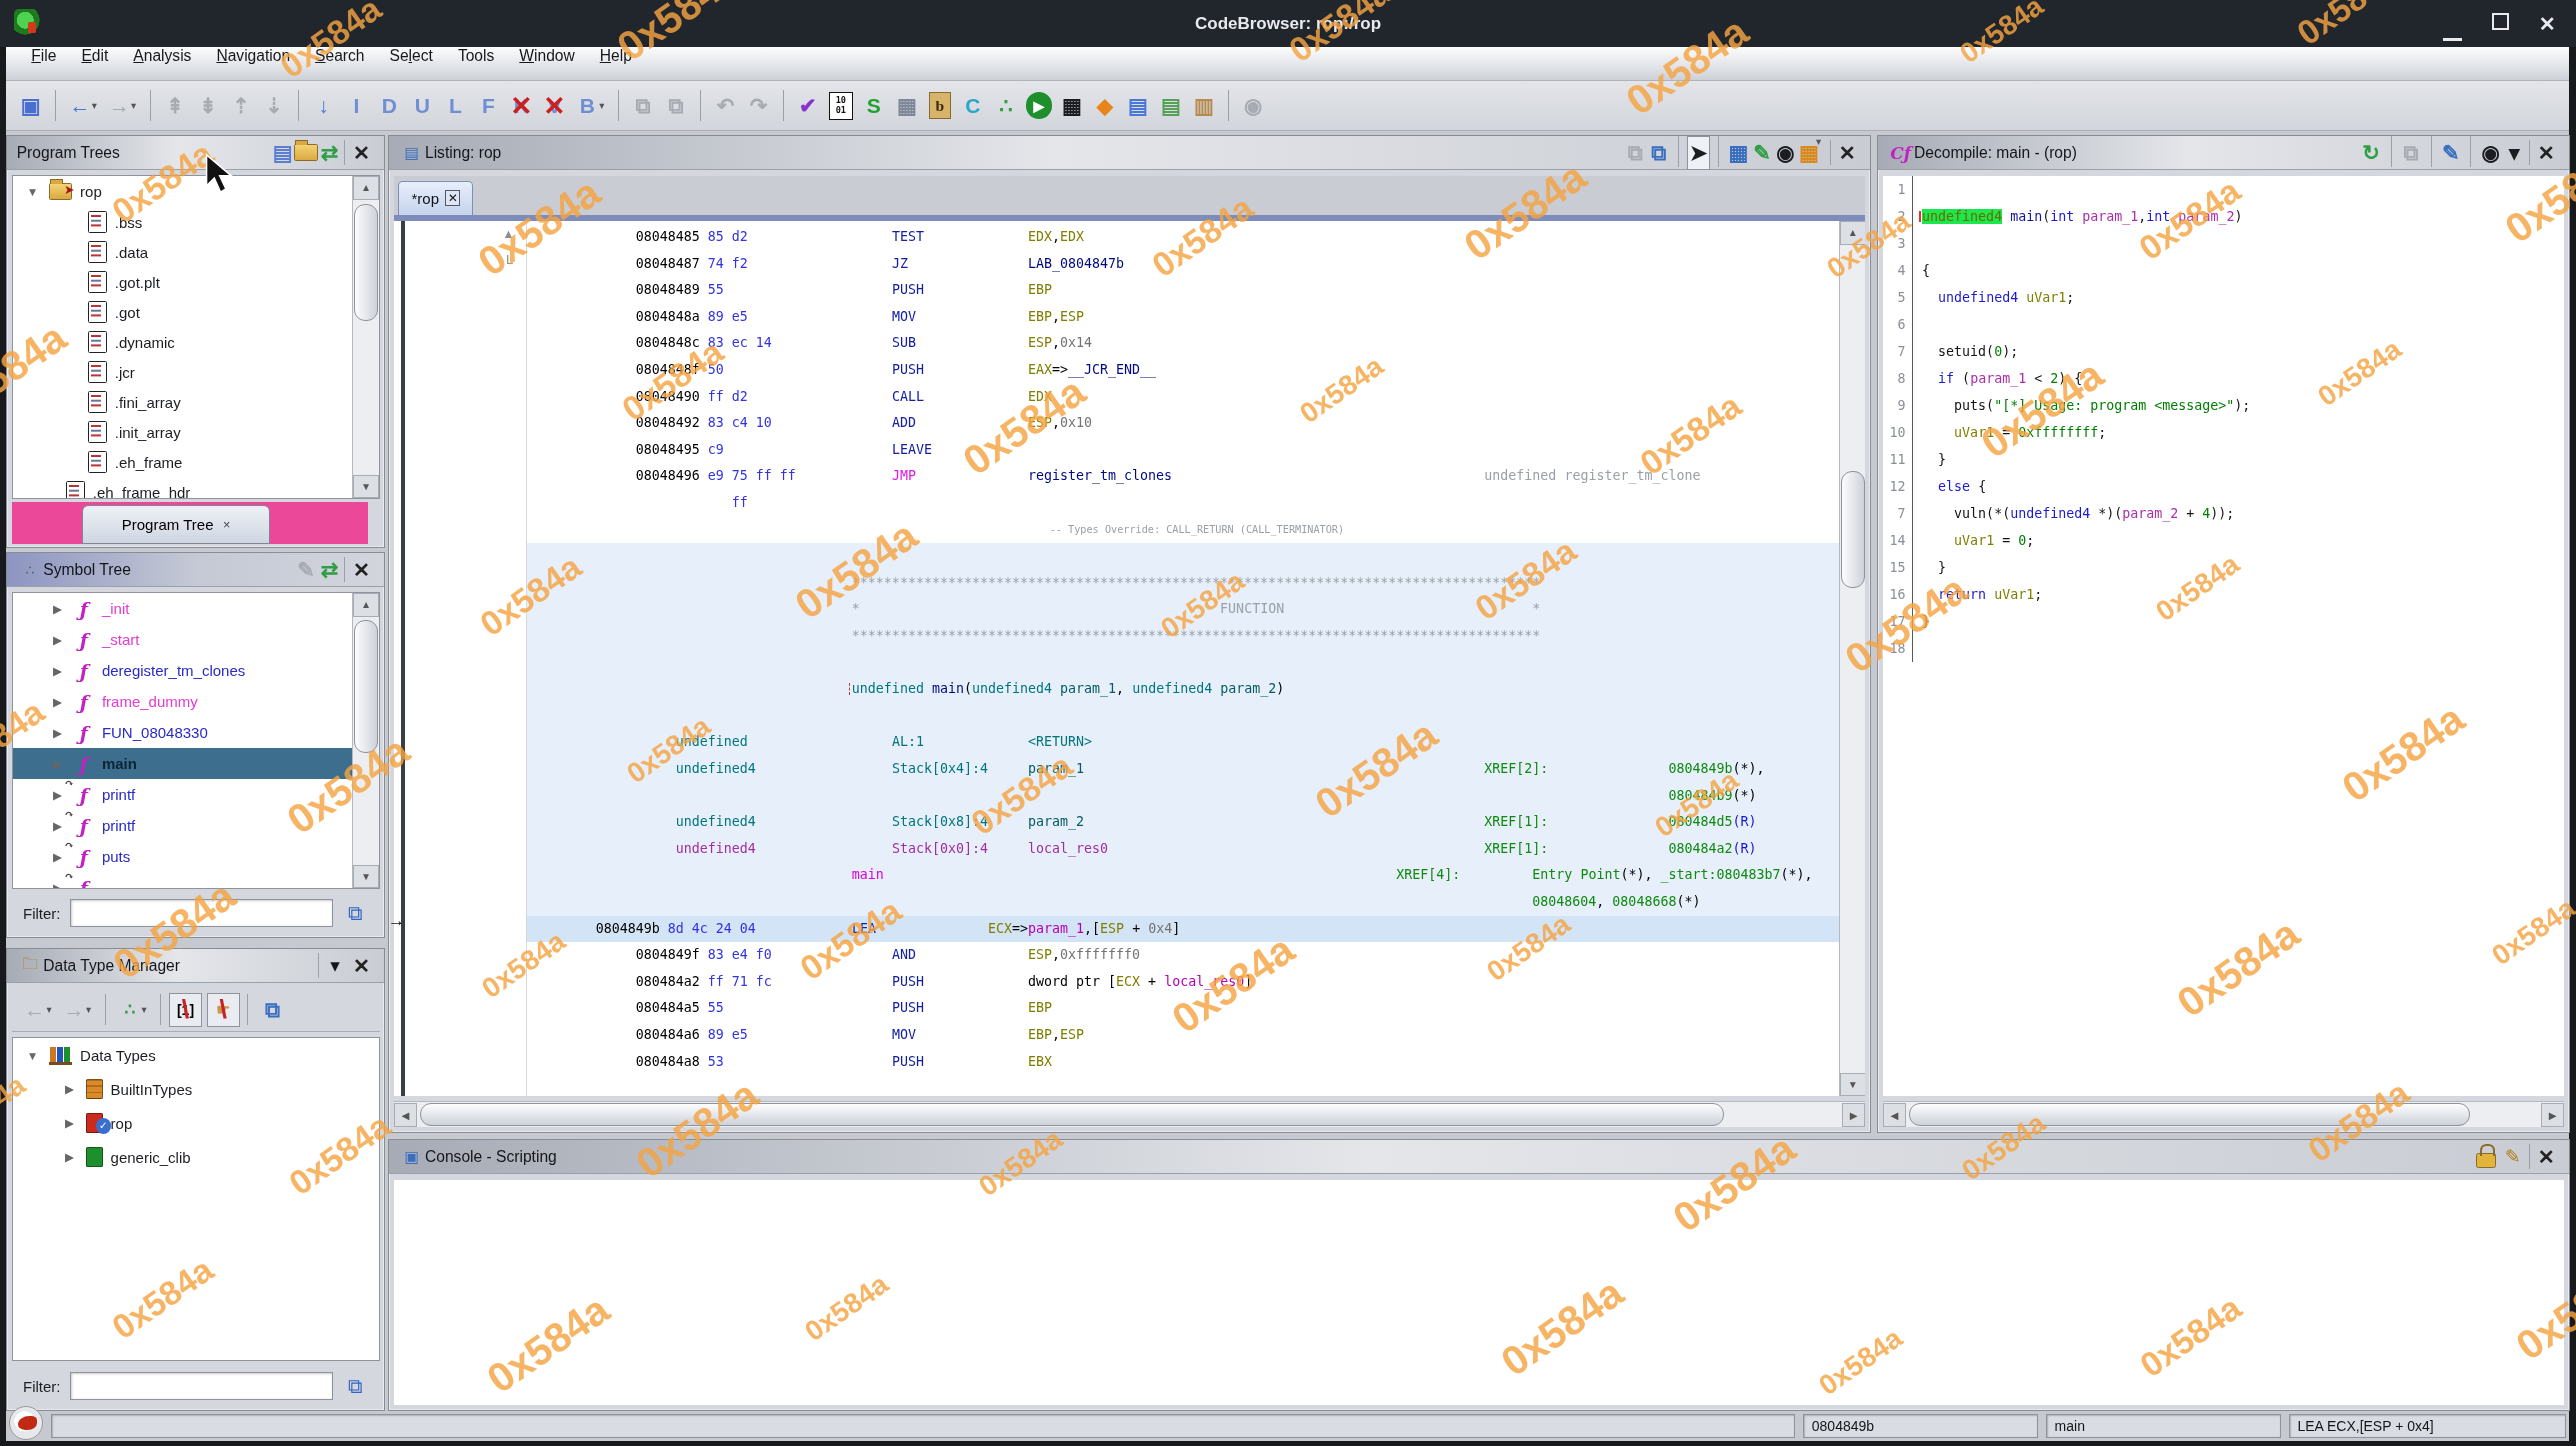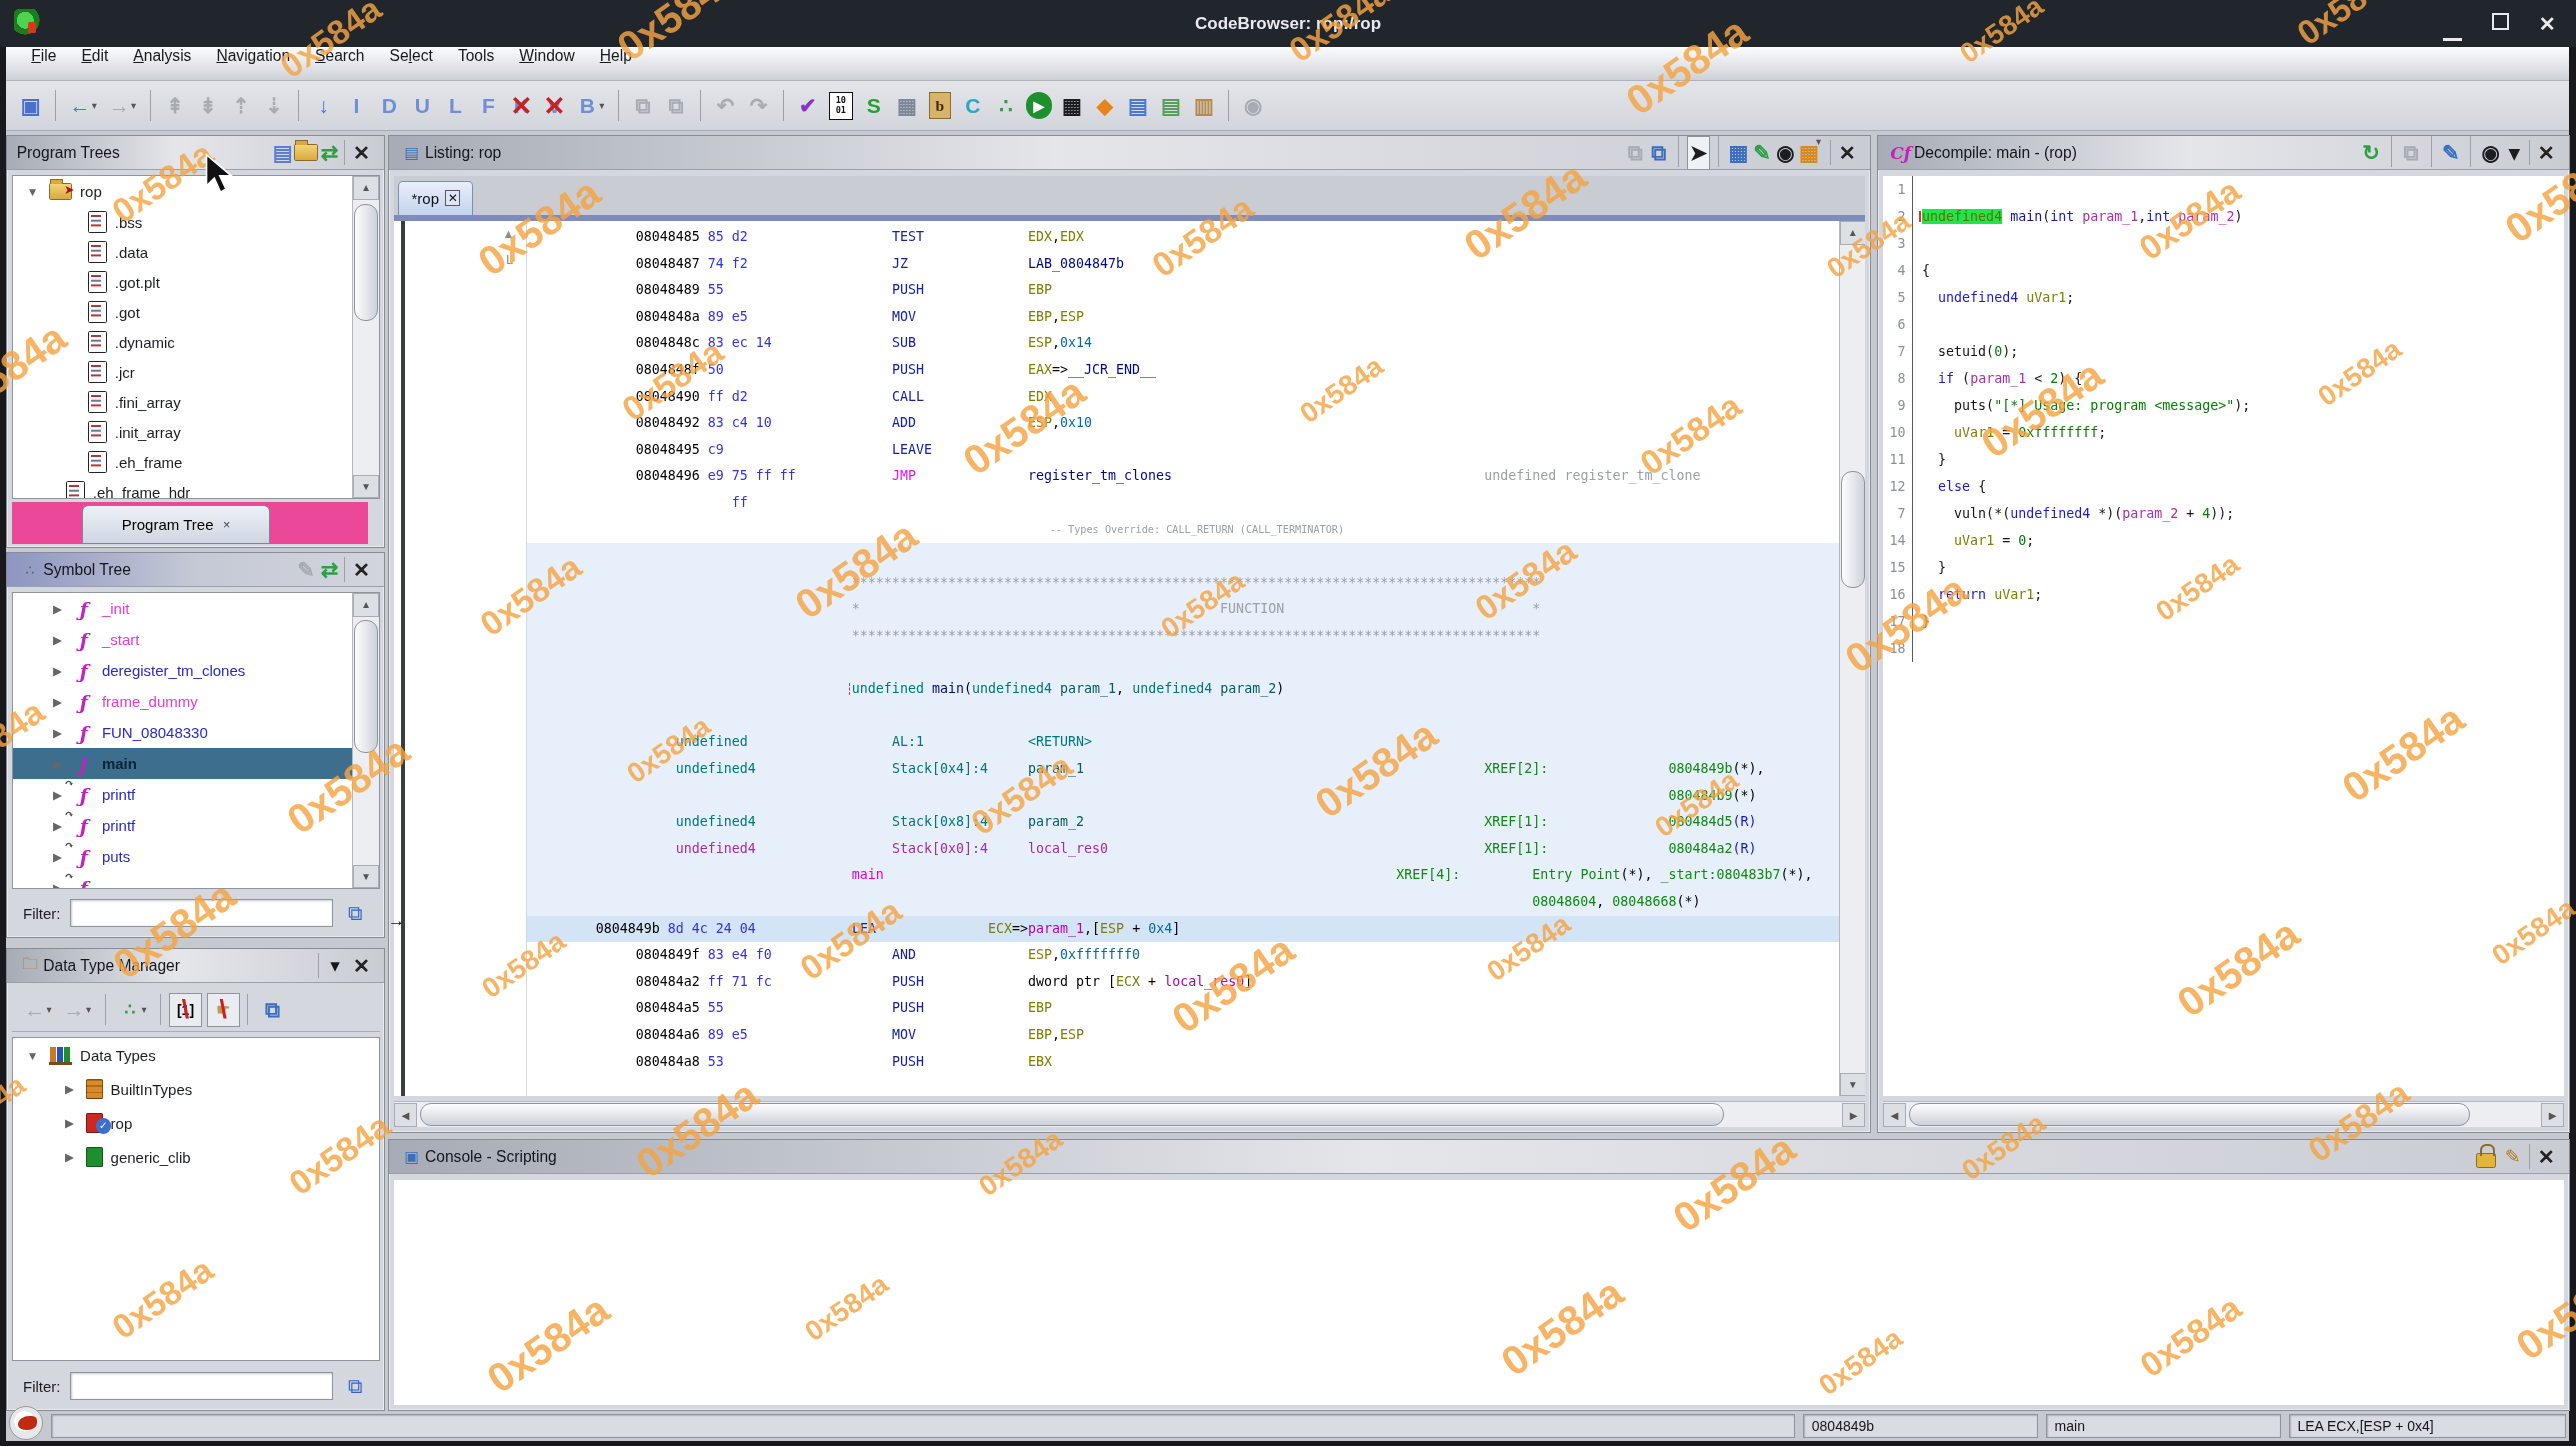--- a/index.html
+++ b/index.html
@@ -92,21 +92,21 @@
   .lst-gutter .mark1{ position:absolute; right:11px; top:6.3px; color:#8a8f96; font-size:12.5px;}
   .lst-gutter .mark2{ position:absolute; right:12.5px; top:31px; color:#8a8f96; font-size:12.5px; font-family:"DejaVu Sans Mono",monospace;}
   .lst-code { position:absolute; left:133px; right:26.6px; top:0; bottom:0; padding:3.1px 0 0 109px; font:13.3px/26.6px "DejaVu Sans Mono",monospace; }
   .lrow { height:26.6px; white-space:pre; }
   .lrow pre { font:inherit; }
   .lrow.blk { background:#e7effb; margin-left:-109px; padding-left:109px; margin-right:-26.6px;}
   .lrow.cur { background:#d4e4f7; margin-left:-109px; padding-left:69px; margin-right:-26.6px;}
   .lrow.sm { font-size:10.2px; }
   .c-a{color:#000;} .c-k{color:#000;}
   .c-b{color:#3232e0;} .c-m{color:#1420a0; } .c-mj{color:#e019e0;}
-  .c-r{color:#7e7e00;} .c-n{color:#0369a1;} .c-l{color:#000a80;}
+  .c-r{color:#7e7e00;} .c-n{color:#737373;} .c-l{color:#000a80;}
   .c-t{color:#00767b;} .c-t2{color:#045c62;} .c-p{color:#a12ea1;} .c-p2{color:#a12ea1;}
   .c-v{color:#b400b4;} .c-g{color:#9aa0a6;} .c-x{color:#0e8a0e;} .c-xb{color:#1616d6;} .c-ml{color:#de00de;}
   .caret{ position:relative; }
   .caret:before{ content:""; position:absolute; left:-3.1px; top:1.6px; bottom:1.6px; border-left:1.6px dashed #e03030;}
 
   
   .dec-view { position:absolute; left:4.7px; right:4.7px; top:40px; bottom:36px; background:#fff; overflow:hidden;}
   .dec-line { display:flex; height:27px; font:13.3px/27px "DejaVu Sans Mono",monospace; white-space:pre;}
   .dec-num { width:30px; text-align:right; padding-right:6.3px; color:#8a8f96; flex:0 0 30px; border-right:0.8px solid #555a62;}
   .dec-code { padding-left:9.4px; }

